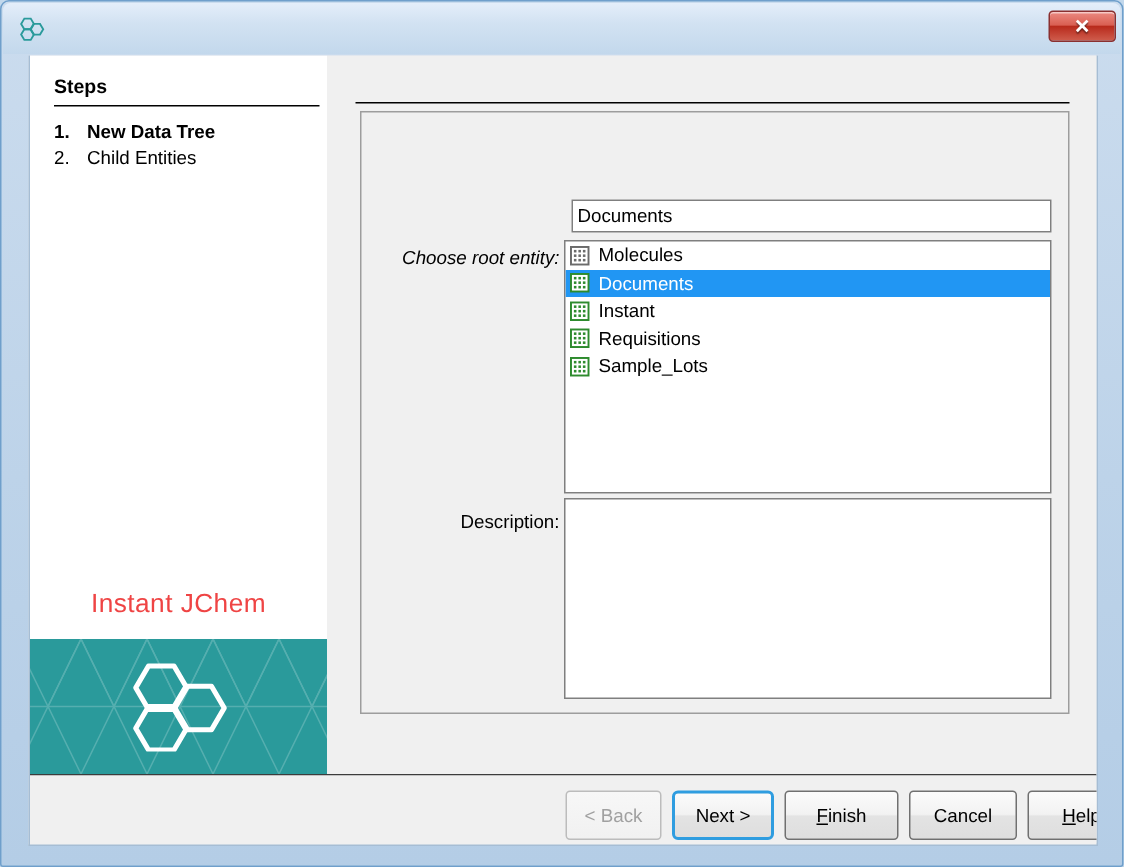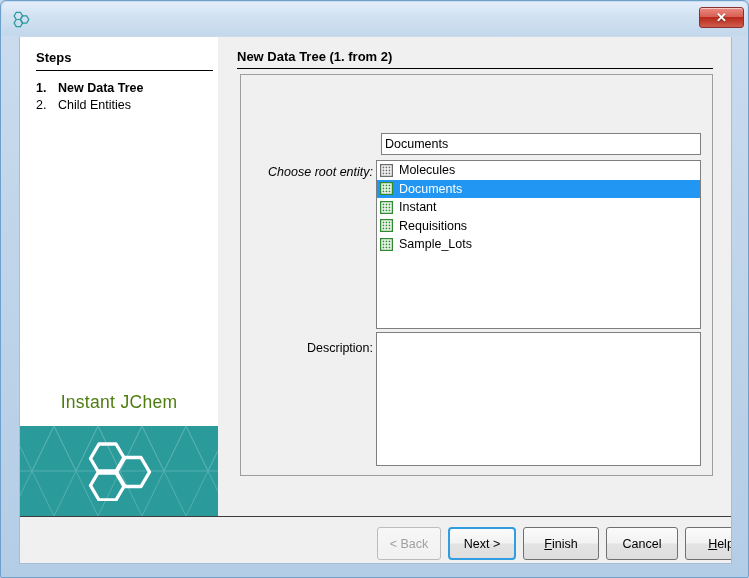--- a/index.html
+++ b/index.html
@@ -115,21 +115,21 @@
   .step-1 { top: 44px; }
   .step-2 { top: 61px; }
 
   
   .brand-text {
     position: absolute;
     left: 0; top: 355px;
     width: 198px;
     text-align: center;
     font-size: 17.5px;
-    color: #4d7c0f;
+    color: #ef4444;
     letter-spacing: 0.3px;
   }
   
   .brand-block {
     position: absolute;
     left: 0; top: 389px;
     width: 198px; height: 90px;
     background: #2a9a9b;
     overflow: hidden;
   }
@@ -335,21 +335,20 @@
           <g fill="none" stroke="#ffffff" stroke-width="3.4" stroke-linejoin="round">
             <polygon points="17,3 34,3 42.5,17.5 34,32 17,32 8.5,17.5"></polygon>
             <polygon points="17,30 34,30 42.5,44.5 34,59 17,59 8.5,44.5"></polygon>
             <polygon points="42,16.5 59,16.5 67.5,31 59,45.5 42,45.5 33.5,31"></polygon>
           </g>
         </svg>
       </div>
     </div>
 
     <div class="content">
-      <div class="content-title">New Data Tree (1. from 2)</div>
       <div class="content-rule"></div>
 
       <div class="form-panel">
 
         <input class="text-input" type="text" value="Documents" style="">
 
         <div class="field-label lbl-root">Choose root entity:</div>
 
         <div class="list-box" id="entity-list">
             <div class="list-row">

